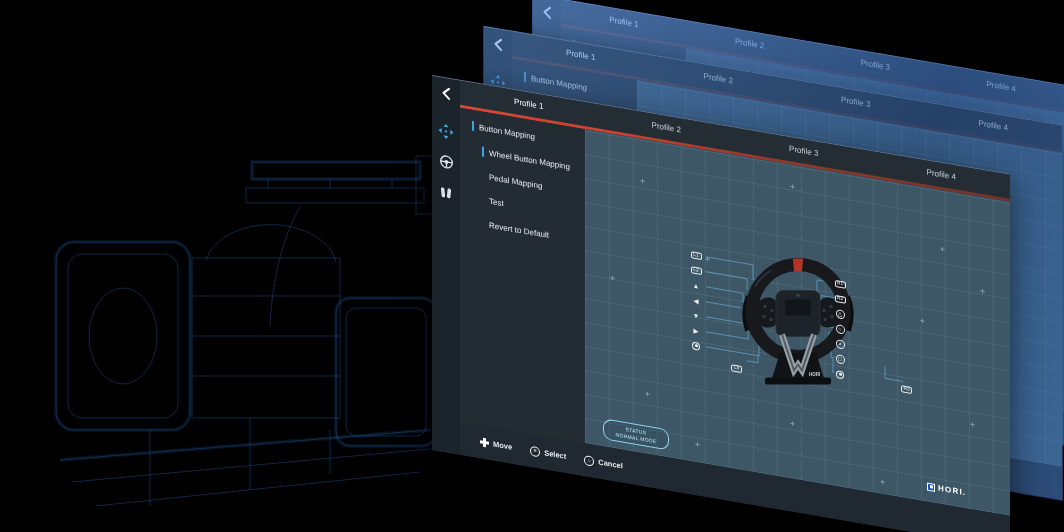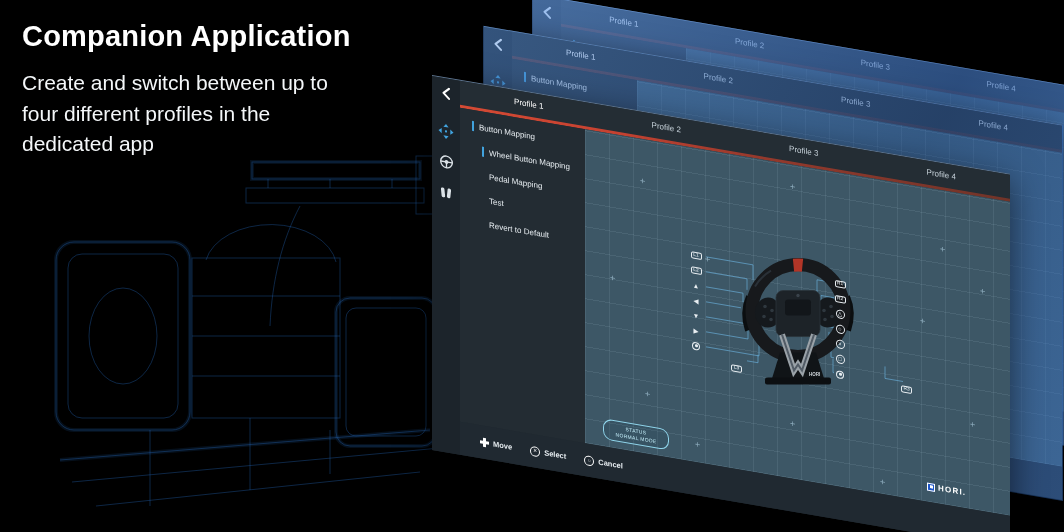--- a/index.html
+++ b/index.html
@@ -105,24 +105,20 @@
       <path d="M150 300 L150 376 M250 288 L250 360 M330 300 L330 344"></path>
     </g>
     <g fill="none" stroke="#2f86ea" stroke-opacity="0.14" stroke-width="4">
       <rect x="252" y="32" width="168" height="17"></rect>
       <rect x="56" y="112" width="134" height="188" rx="18"></rect>
       <rect x="336" y="168" width="100" height="148" rx="14"></rect>
       <path d="M60 330 L430 300"></path>
     </g>
   </svg>
 
-  <div class="hero">
-    <h1>Companion Application</h1>
-    <p>Create and switch between up to four different profiles in the dedicated app</p>
-  </div>
 
 <div class="win win-a back" style="left: 533px; top: -6px; width: 531px; height: 360px;">
     <div class="rail">
       <div class="back-btn">
         <svg width="12" height="14" viewBox="0 0 12 14">
           <path d="M9 2 L3.5 7 L9 12" stroke="#fff" stroke-width="2.1" fill="none" stroke-linecap="round" stroke-linejoin="round"></path>
         </svg>
       </div>
       <div class="rail-ic">
         <svg width="16" height="16" viewBox="0 0 16 16">

